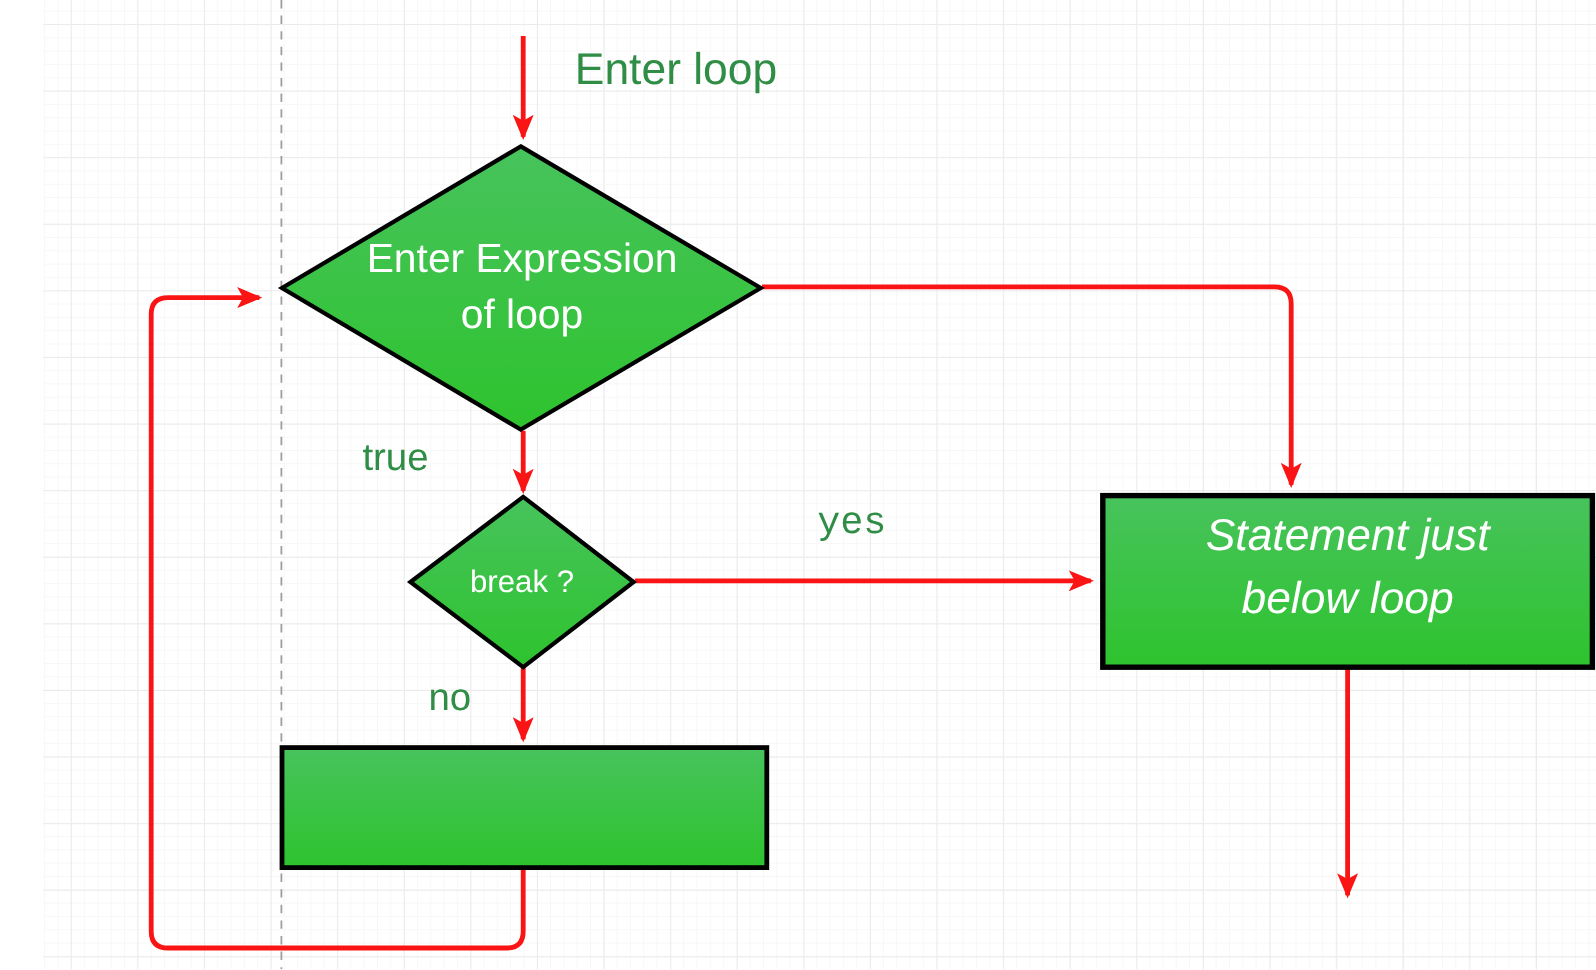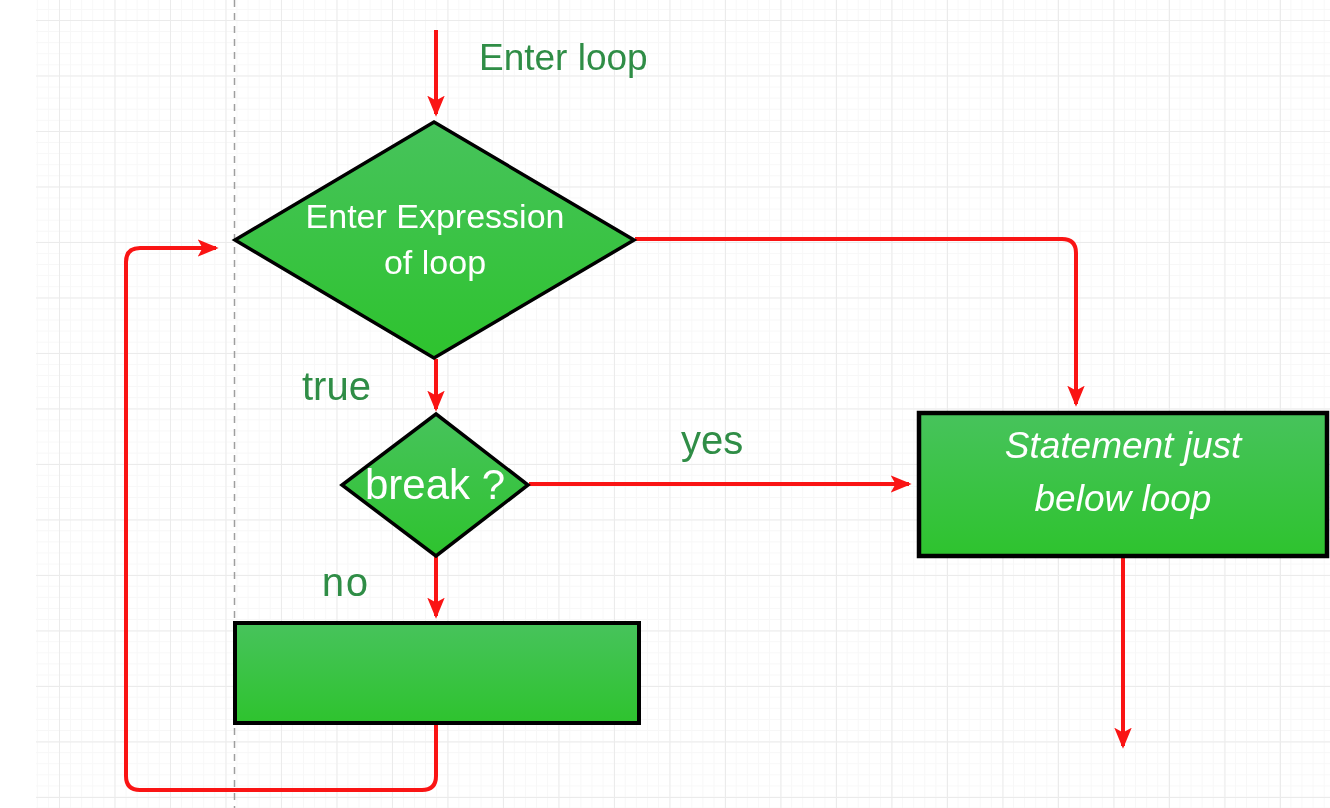--- a/index.html
+++ b/index.html
@@ -23,37 +23,37 @@
 
   svg.diagram-layer {
     position: absolute;
     left: 0; top: 0;
     width: 1330px; height: 808px;
   }
 
   .label {
     position: absolute;
     color: #2f8d46;
-    font-size: 40px;
+    font-size: 32px;
     line-height: 1.1;
     white-space: nowrap;
   }
   .enter-label { font-size: 37px; }
 
   .node-label {
     position: absolute;
     display: flex;
     align-items: center;
     justify-content: center;
     text-align: center;
     color: #ffffff;
     white-space: pre-line;
   }
   .diamond-text { font-size: 34px; line-height: 1.35; }
-  .small-diamond-text { font-size: 42px; line-height: 1.2; }
+  .small-diamond-text { font-size: 26px; line-height: 1.2; }
   .rect-text { font-size: 37px; line-height: 1.42; }
 </style>
 </head>
 <body>
 
 <div class="canvas">
 
   <svg class="diagram-layer" viewBox="0 0 1330 808" xmlns="http://www.w3.org/2000/svg">
     <defs>
       <linearGradient id="greenGrad" x1="0" y1="0" x2="0" y2="1">
@@ -78,22 +78,22 @@
     </g>
 
     <polygon points="398,122 598,240 398,358 199,240" fill="url(#greenGrad)" stroke="#000000" stroke-width="3.5"></polygon>
     <polygon points="400,414 492,485 400,556 306,485" fill="url(#greenGrad)" stroke="#000000" stroke-width="3.5"></polygon>
     <rect x="883" y="413" width="408" height="143" fill="url(#greenGrad)" stroke="#000000" stroke-width="4.5"></rect>
     <rect x="199" y="623" width="404" height="100" fill="url(#greenGrad)" stroke="#000000" stroke-width="4"></rect>
   </svg>
 
   <div class="label enter-label" style="left:443px; top:38px;">Enter loop</div>
   <div class="label" style="left:266px; top:364px;">true</div>
-  <div class="label" style="left:645px; top:418px;">yes</div>
-  <div class="label" style="left:285px; top:564px;font-family:Liberation Mono, monospace;">no</div>
+  <div class="label" style="left:645px; top:418px;font-family:Liberation Mono, monospace;">yes</div>
+  <div class="label" style="left:321px; top:564px;">no</div>
 
   <div class="node-label diamond-text" style="left:199px; top:122px; width:400px; height:236px;">Enter Expression
 of loop</div>
   <div class="node-label small-diamond-text" style="left:306px; top:414px; width:186px; height:142px;">break ?</div>
   <div class="node-label rect-text" style="left:883px; top:401px; width:408px; height:143px;font-style:italic;">Statement just
 below loop</div>
 
 </div>
 
 </body></html>

